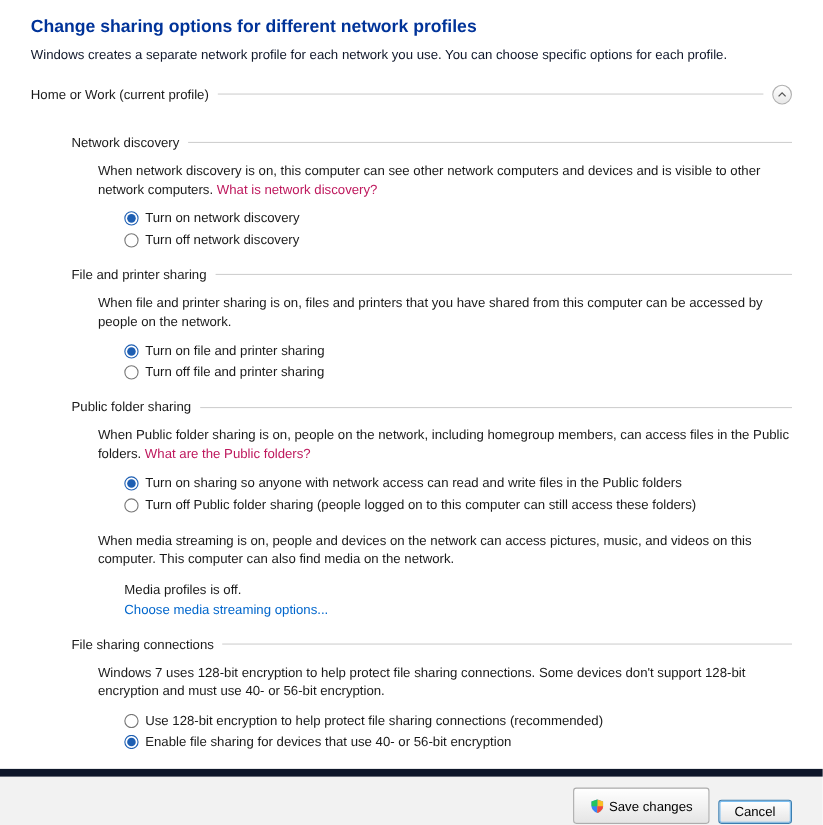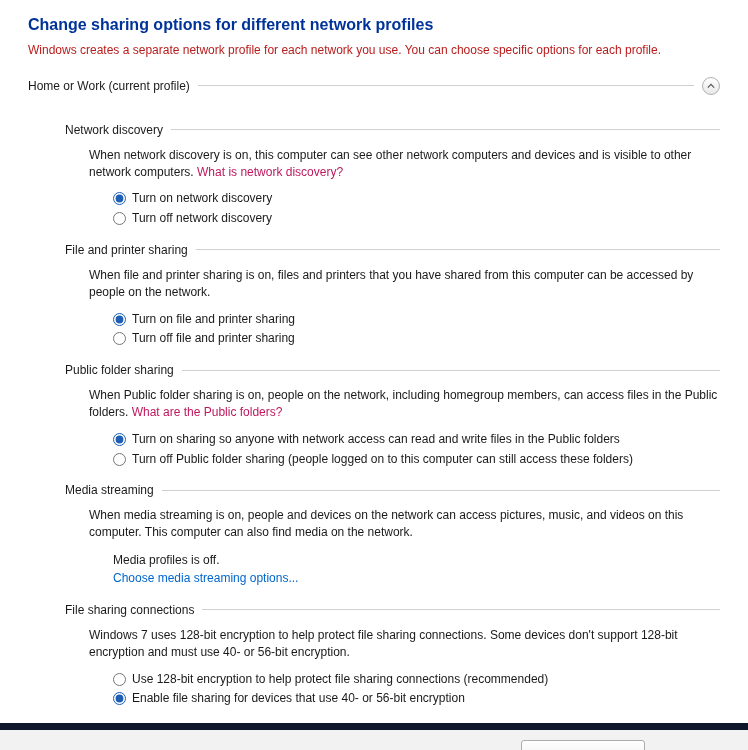--- a/index.html
+++ b/index.html
@@ -15,21 +15,21 @@
   .content {
     padding: 12px 28px 0 28px;
   }
   .page-title {
     color: #003399;
     font-size: 16px;
     font-weight: 700;
     margin: 4px 0 8px 0;
   }
   .page-desc {
-    color: #b91c1c;
+    color: #0f172a;
     margin-bottom: 18px;
     line-height: 1.4;
   }
   .profile-header {
     display: flex;
     align-items: center;
     margin-bottom: 28px;
   }
   .profile-header .label {
     color: #1a1a1a;
@@ -207,24 +207,20 @@
         <label>Turn on sharing so anyone with network access can read and write files in the Public folders</label>
       </div>
       <div class="radio-row">
         <input type="radio" name="publicfolder" style="">
         <label>Turn off Public folder sharing (people logged on to this computer can still access these folders)</label>
       </div>
     </div>
   </div>
 
   <div class="section">
-    <div class="section-header">
-      <span class="label">Media streaming</span>
-      <span class="rule"></span>
-    </div>
     <div class="section-body">
       <div class="section-desc">When media streaming is on, people and devices on the network can access pictures, music, and videos on this computer. This computer can also find media on the network.</div>
       <div class="status-block">
         <div>Media profiles is off.</div>
         <div class="action-link">Choose media streaming options...</div>
       </div>
     </div>
   </div>
 
   <div class="section">

